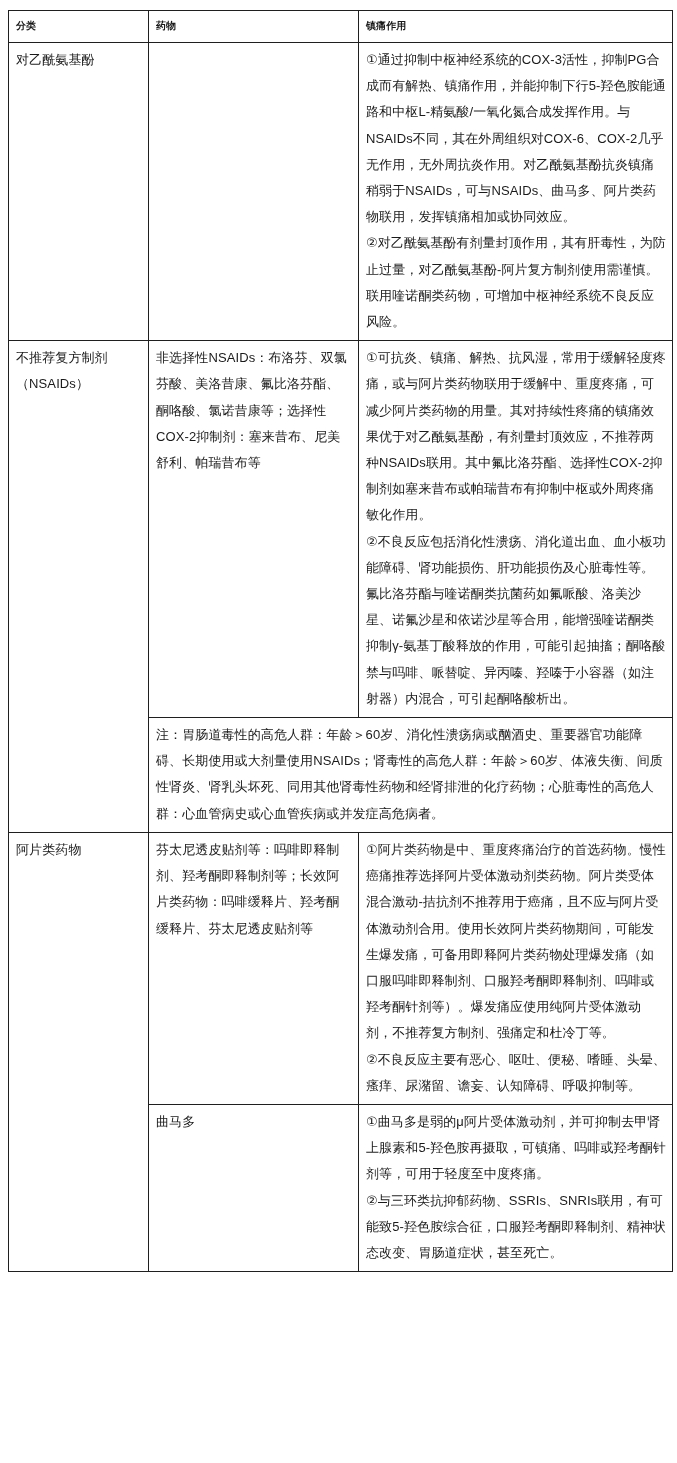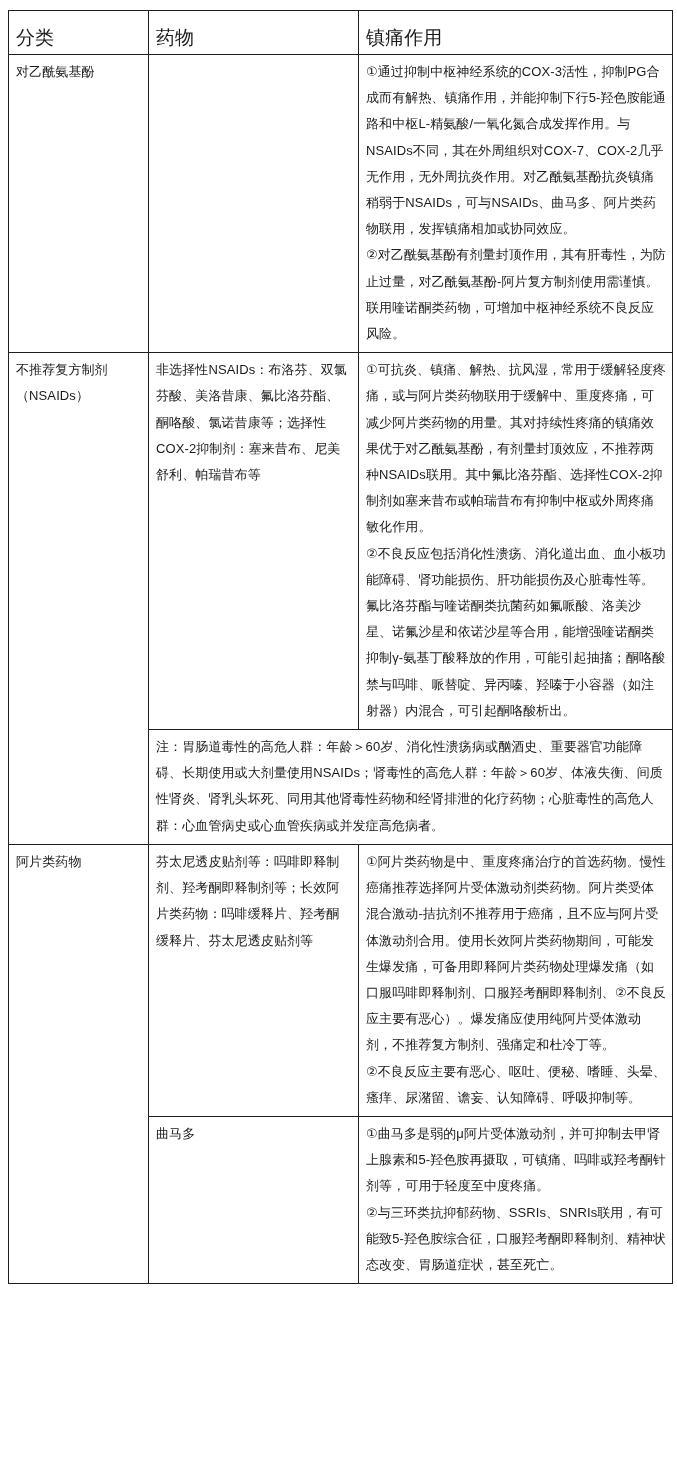--- a/index.html
+++ b/index.html
@@ -38,24 +38,24 @@
     text-align: left;
     padding: 4px 6px 5px 7px;
     font-weight: normal;
     font-size: 13px;
     line-height: 26.2px;
     letter-spacing: 0.1px;
     word-break: break-word;
     overflow-wrap: break-word;
   }
   table.drug-table thead th {
-    font-weight: normal;
-    font-size: 19px;
+    font-weight: bold;
+    font-size: 10px;
     line-height: 22px;
-    padding-top: 16px;
+    padding-top: 4px;
     padding-bottom: 5px;
   }
   td.cell-category,
   td.cell-drug {
     font-size: 14.6px;
     line-height: 26.2px;
   }
   td.cell-notes p,
   td.cell-drug p,
   td.cell-note-row p,
@@ -79,42 +79,42 @@
         <th>药物</th>
         <th>镇痛作用</th>
       </tr>
     </thead>
     <tbody>
 
       <tr>
         <td class="cell-category">对乙酰氨基酚</td>
         <td class="cell-drug"></td>
         <td class="cell-notes">
-          <p>①通过抑制中枢神经系统的COX-3活性，抑制PG合成而有解热、镇痛作用，并能抑制下行5-羟色胺能通路和中枢L-精氨酸/一氧化氮合成发挥作用。与NSAIDs不同，其在外周组织对COX-7、COX-2几乎无作用，无外周抗炎作用。对乙酰氨基酚抗炎镇痛稍弱于NSAIDs，可与NSAIDs、曲马多、阿片类药物联用，发挥镇痛相加或协同效应。</p>
+          <p>①通过抑制中枢神经系统的COX-3活性，抑制PG合成而有解热、镇痛作用，并能抑制下行5-羟色胺能通路和中枢L-精氨酸/一氧化氮合成发挥作用。与NSAIDs不同，其在外周组织对COX-6、COX-2几乎无作用，无外周抗炎作用。对乙酰氨基酚抗炎镇痛稍弱于NSAIDs，可与NSAIDs、曲马多、阿片类药物联用，发挥镇痛相加或协同效应。</p>
           <p>②对乙酰氨基酚有剂量封顶作用，其有肝毒性，为防止过量，对乙酰氨基酚-阿片复方制剂使用需谨慎。联用喹诺酮类药物，可增加中枢神经系统不良反应风险。</p>
         </td>
       </tr>
 
       <tr>
         <td class="cell-category" rowspan="2">不推荐复方制剂（NSAIDs）</td>
         <td class="cell-drug">非选择性NSAIDs：布洛芬、双氯芬酸、美洛昔康、氟比洛芬酯、酮咯酸、氯诺昔康等；选择性COX-2抑制剂：塞来昔布、尼美舒利、帕瑞昔布等</td>
         <td class="cell-notes">
           <p>①可抗炎、镇痛、解热、抗风湿，常用于缓解轻度疼痛，或与阿片类药物联用于缓解中、重度疼痛，可减少阿片类药物的用量。其对持续性疼痛的镇痛效果优于对乙酰氨基酚，有剂量封顶效应，不推荐两种NSAIDs联用。其中氟比洛芬酯、选择性COX-2抑制剂如塞来昔布或帕瑞昔布有抑制中枢或外周疼痛敏化作用。</p>
           <p>②不良反应包括消化性溃疡、消化道出血、血小板功能障碍、肾功能损伤、肝功能损伤及心脏毒性等。氟比洛芬酯与喹诺酮类抗菌药如氟哌酸、洛美沙星、诺氟沙星和依诺沙星等合用，能增强喹诺酮类抑制γ-氨基丁酸释放的作用，可能引起抽搐；酮咯酸禁与吗啡、哌替啶、异丙嗪、羟嗪于小容器（如注射器）内混合，可引起酮咯酸析出。</p>
         </td>
       </tr>
       <tr>
         <td class="cell-note-row" colspan="2">注：胃肠道毒性的高危人群：年龄＞60岁、消化性溃疡病或酗酒史、重要器官功能障碍、长期使用或大剂量使用NSAIDs；肾毒性的高危人群：年龄＞60岁、体液失衡、间质性肾炎、肾乳头坏死、同用其他肾毒性药物和经肾排泄的化疗药物；心脏毒性的高危人群：心血管病史或心血管疾病或并发症高危病者。</td>
       </tr>
 
       <tr>
         <td class="cell-category" rowspan="2">阿片类药物</td>
         <td class="cell-drug">芬太尼透皮贴剂等：吗啡即释制剂、羟考酮即释制剂等；长效阿片类药物：吗啡缓释片、羟考酮缓释片、芬太尼透皮贴剂等</td>
         <td class="cell-notes">
-          <p>①阿片类药物是中、重度疼痛治疗的首选药物。慢性癌痛推荐选择阿片受体激动剂类药物。阿片类受体混合激动-拮抗剂不推荐用于癌痛，且不应与阿片受体激动剂合用。使用长效阿片类药物期间，可能发生爆发痛，可备用即释阿片类药物处理爆发痛（如口服吗啡即释制剂、口服羟考酮即释制剂、②不良反应主要有恶心）。爆发痛应使用纯阿片受体激动剂，不推荐复方制剂、强痛定和杜冷丁等。</p>
+          <p>①阿片类药物是中、重度疼痛治疗的首选药物。慢性癌痛推荐选择阿片受体激动剂类药物。阿片类受体混合激动-拮抗剂不推荐用于癌痛，且不应与阿片受体激动剂合用。使用长效阿片类药物期间，可能发生爆发痛，可备用即释阿片类药物处理爆发痛（如口服吗啡即释制剂、口服羟考酮即释制剂、吗啡或羟考酮针剂等）。爆发痛应使用纯阿片受体激动剂，不推荐复方制剂、强痛定和杜冷丁等。</p>
           <p>②不良反应主要有恶心、呕吐、便秘、嗜睡、头晕、瘙痒、尿潴留、谵妄、认知障碍、呼吸抑制等。</p>
         </td>
       </tr>
       <tr>
         <td class="cell-drug">曲马多</td>
         <td class="cell-notes">
           <p>①曲马多是弱的μ阿片受体激动剂，并可抑制去甲肾上腺素和5-羟色胺再摄取，可镇痛、吗啡或羟考酮针剂等，可用于轻度至中度疼痛。</p>
           <p>②与三环类抗抑郁药物、SSRIs、SNRIs联用，有可能致5-羟色胺综合征，口服羟考酮即释制剂、精神状态改变、胃肠道症状，甚至死亡。</p>
         </td>
       </tr>

